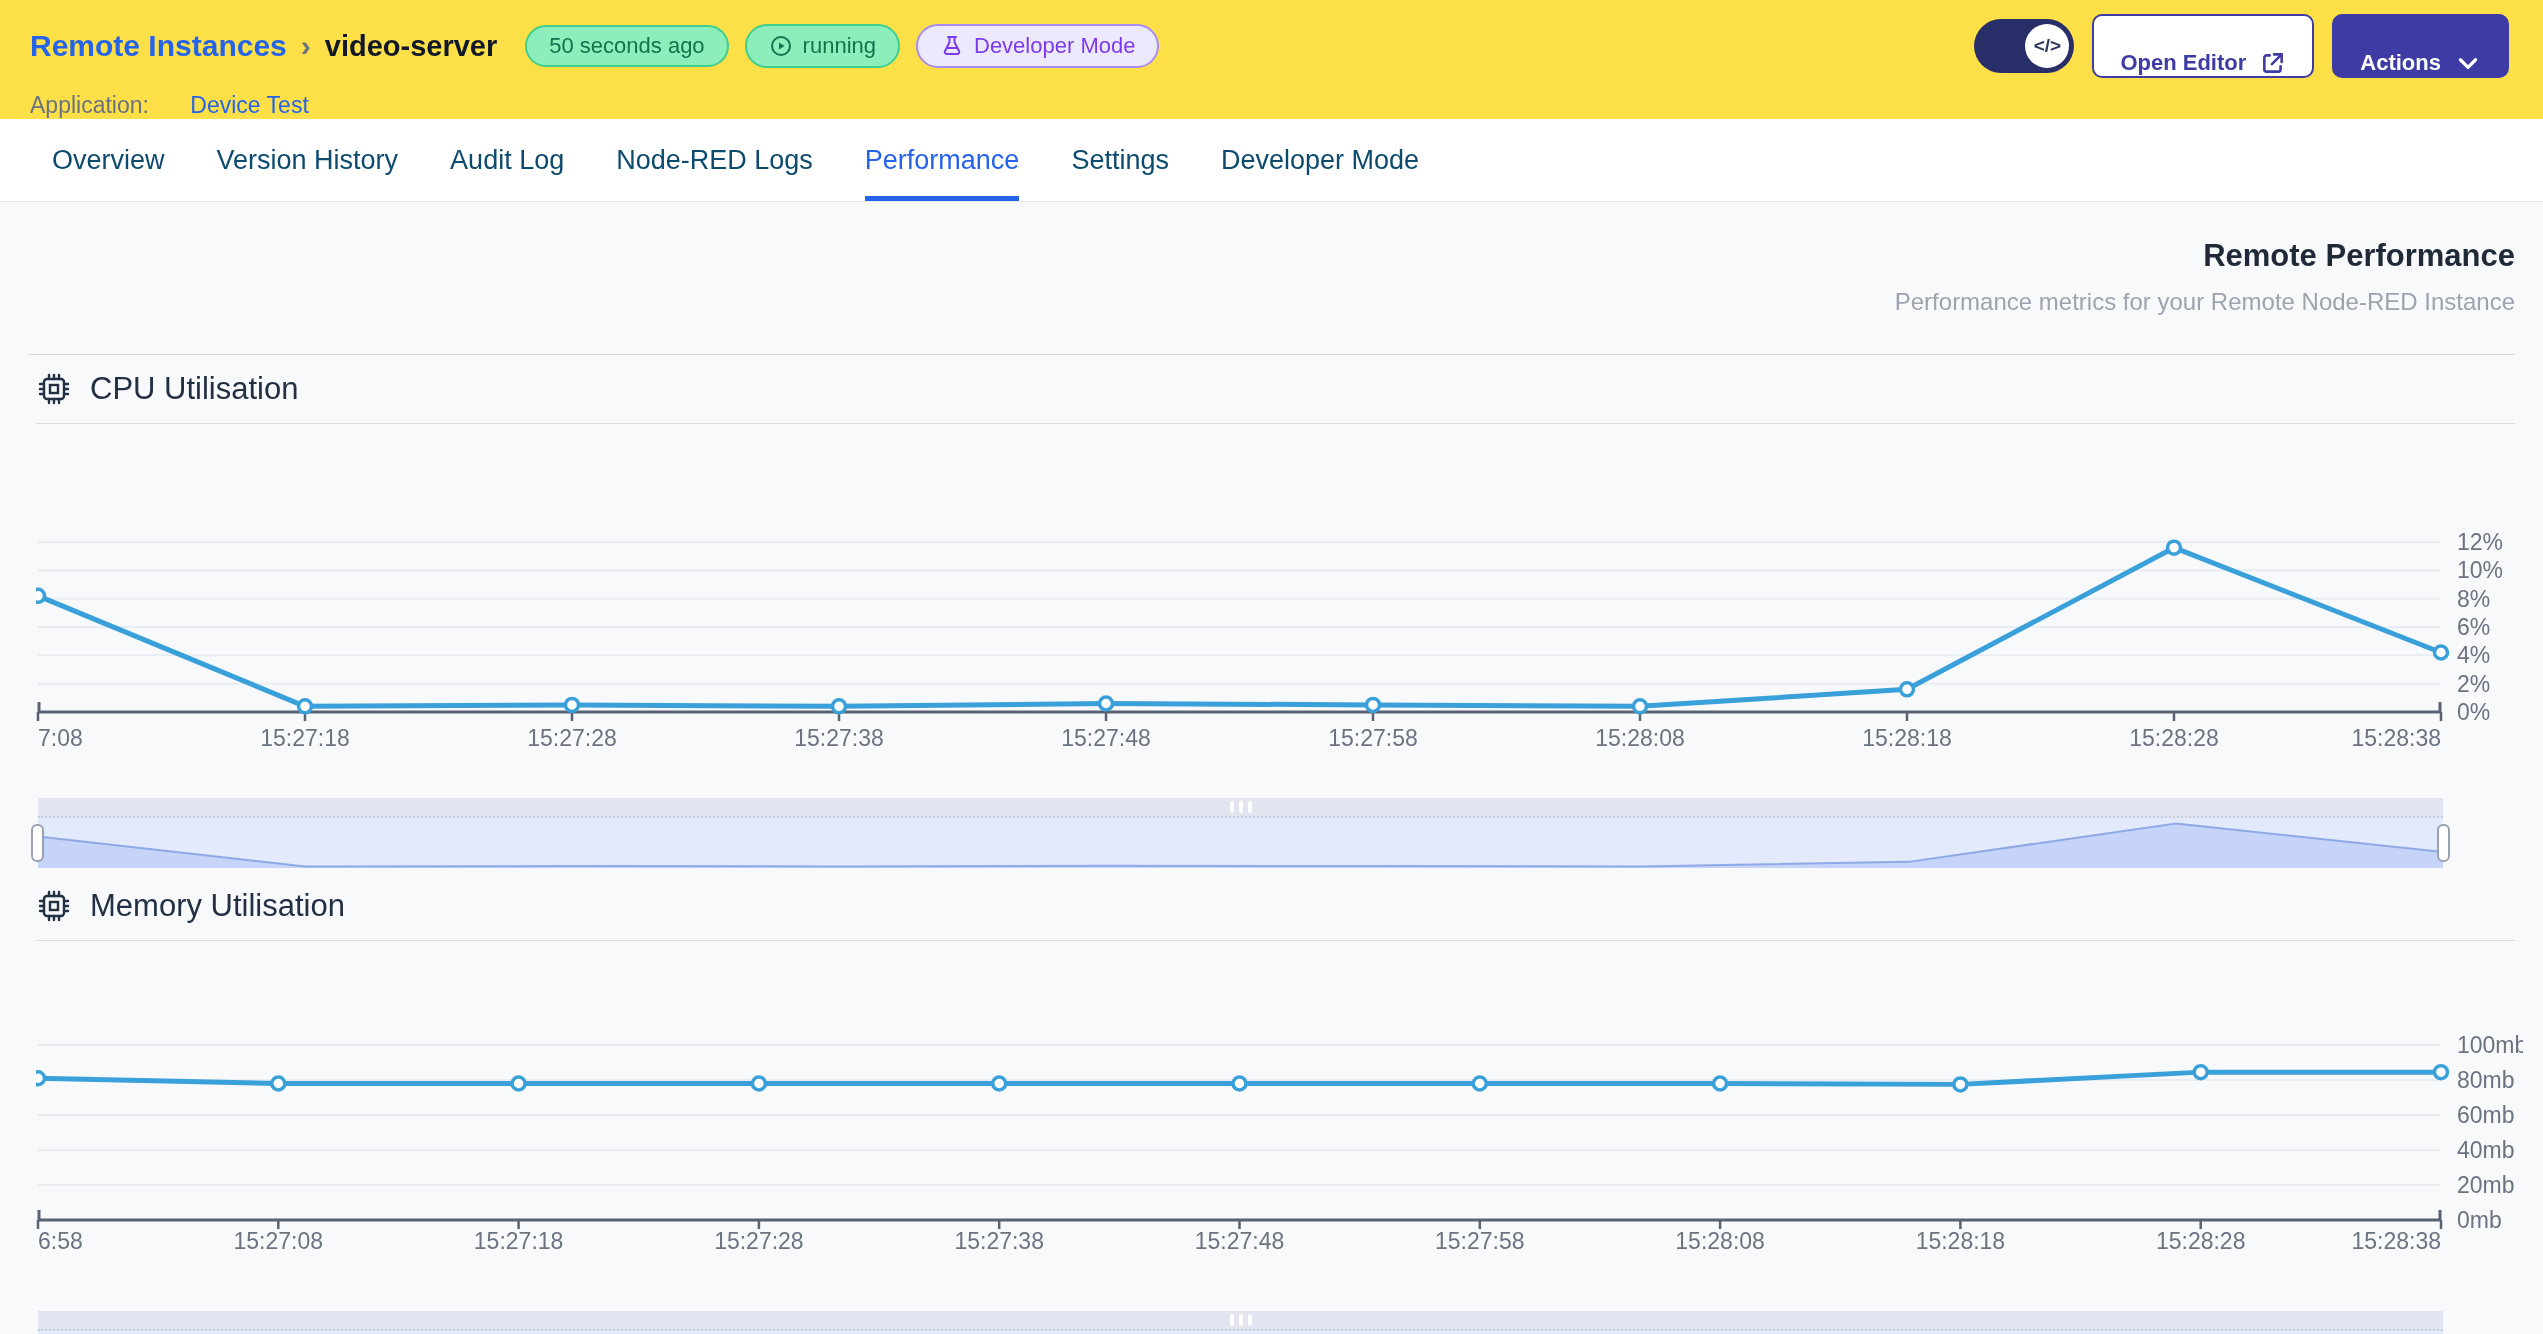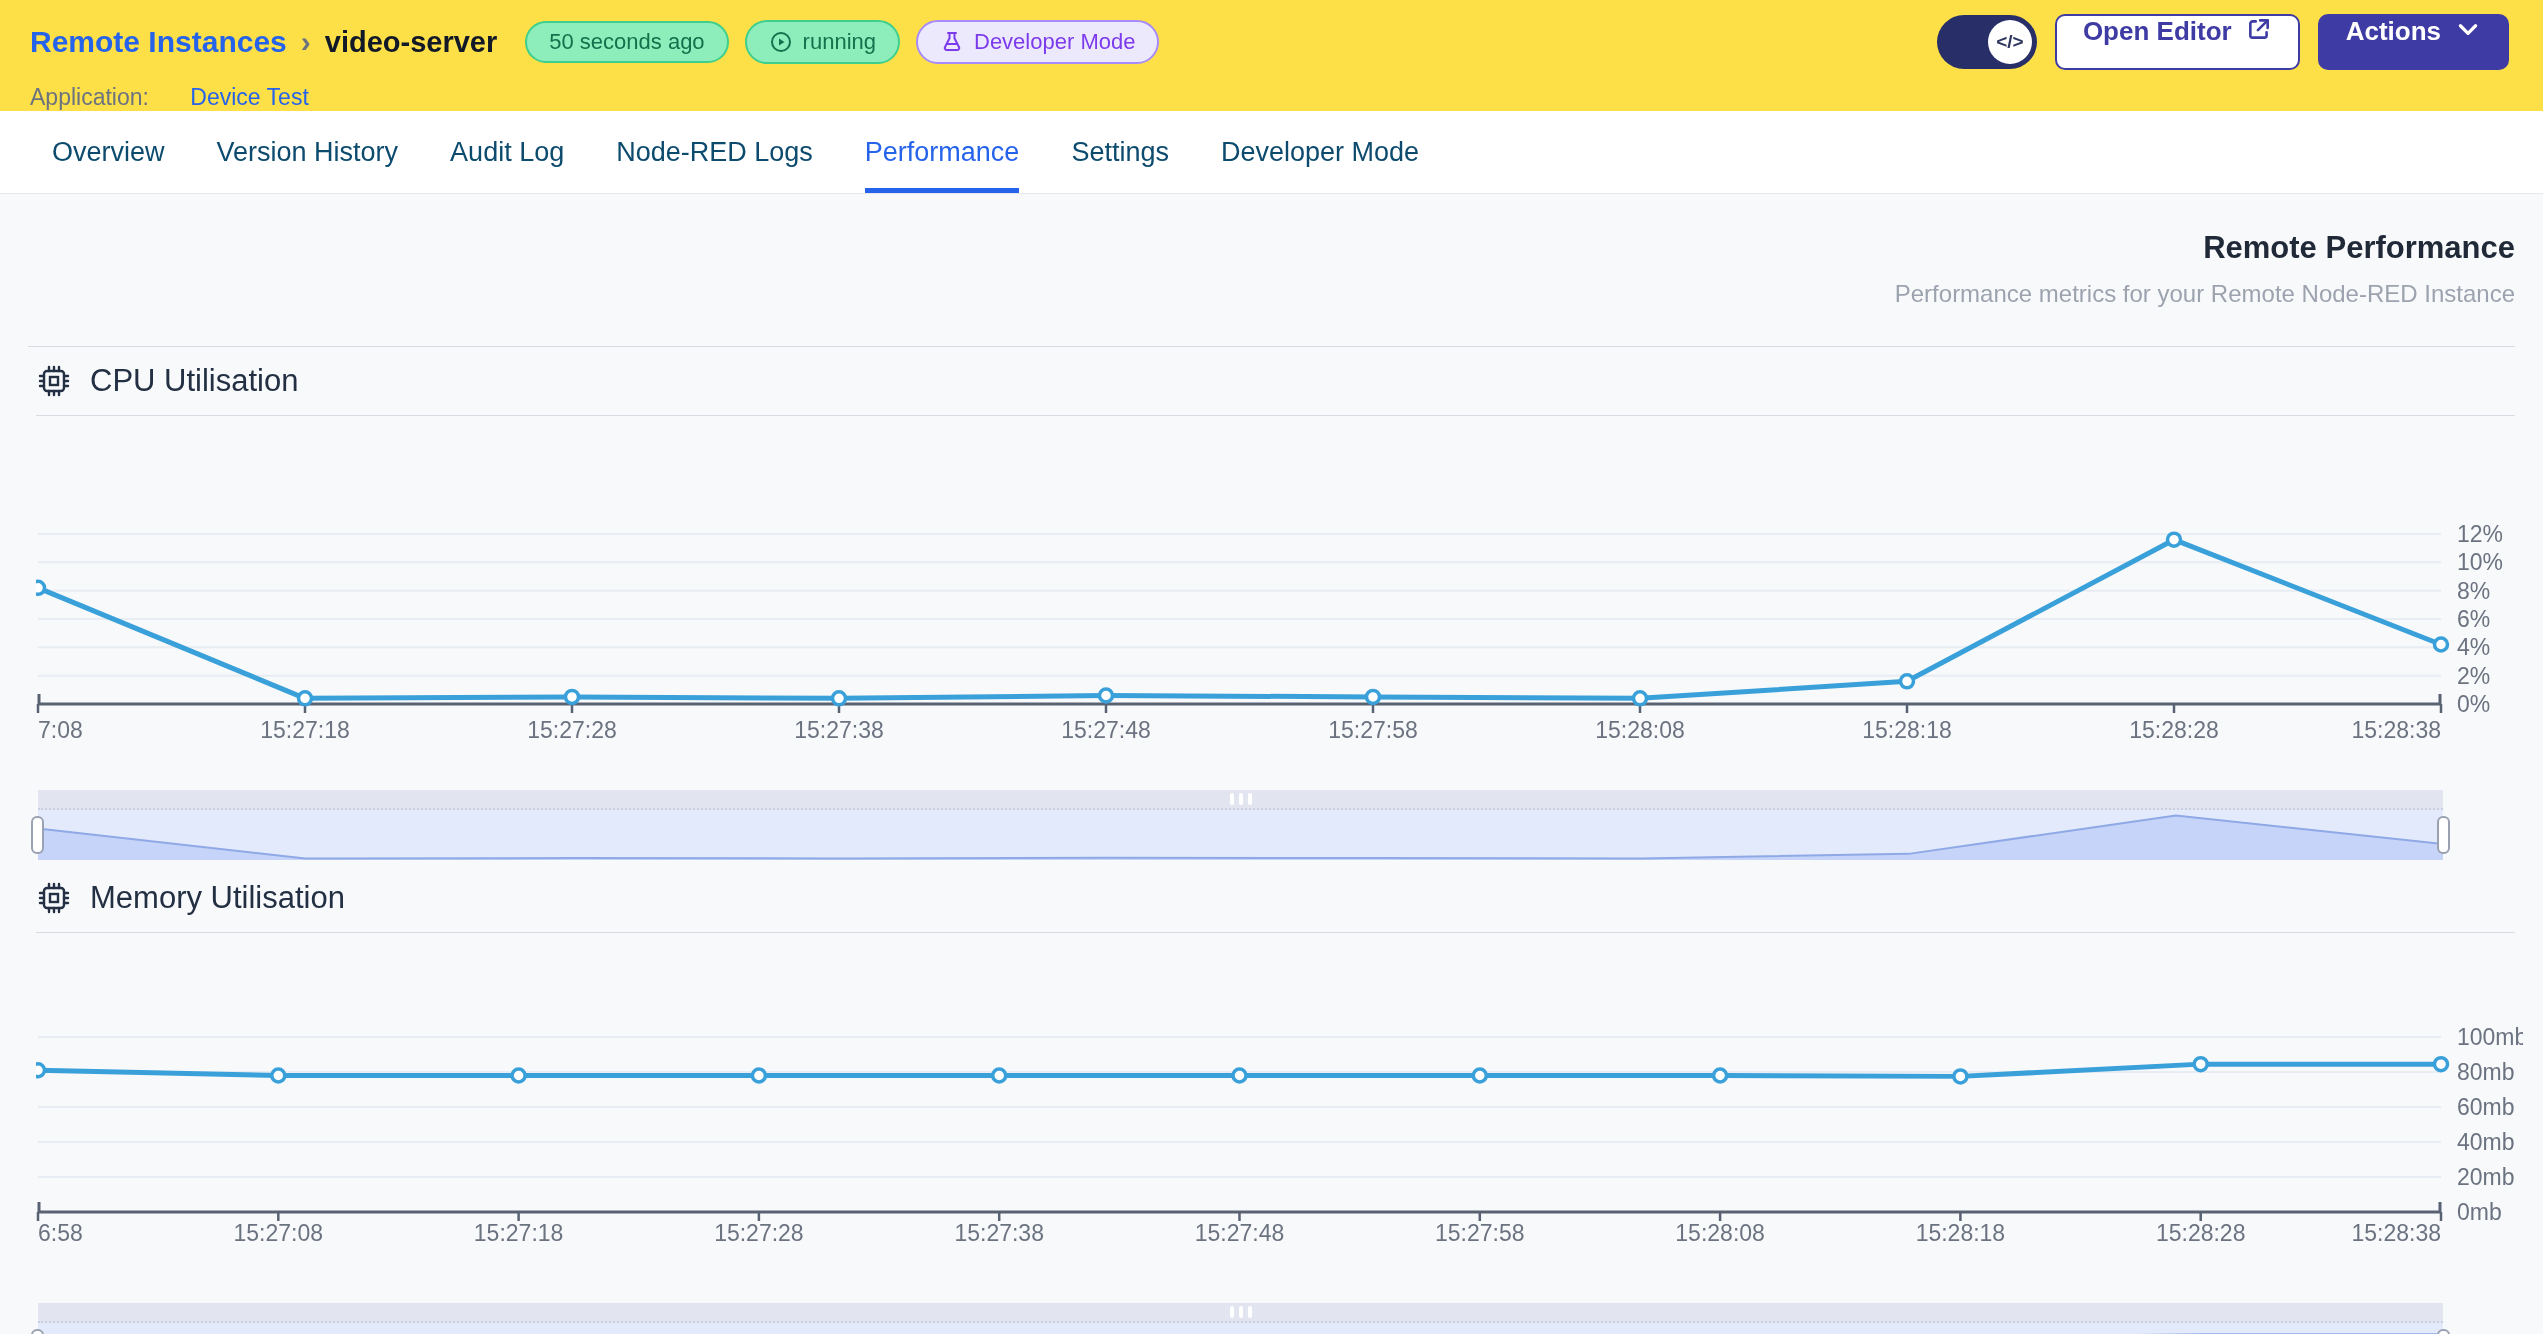--- a/index.html
+++ b/index.html
@@ -18,22 +18,22 @@
   .badge.green { background:#8deebc; border:2px solid #3ecf8e; color:#15714b; }
   .badge.purple { background:#ede9fd; border:2px solid #a78bfa; color:#7c3aed; }
   .badge svg { display:block; }
   .spacer { flex:1; }
   .controls { display:flex; align-items:center; gap:18px; margin-right:4px; }
   .toggle { width:100px; height:54px; background:#272e68; border-radius:28px;
     position:relative; cursor:pointer; }
   .toggle-knob { position:absolute; right:5px; top:5px; width:44px; height:44px;
     background:#fff; border-radius:50%; display:flex; align-items:center;
     justify-content:center; color:#30375f; font-size:19px; font-weight:bold; }
-  .btn { height:56px; border-radius:10px; font-size:26px; font-weight:bold;
-    display:inline-flex; align-items:flex-start; gap:14px; padding:0 26px; cursor:pointer; }
+  .btn { height:64px; border-radius:10px; font-size:22px; font-weight:bold;
+    display:inline-flex; align-items:flex-end; gap:14px; padding:0 26px; cursor:pointer; }
   .btn.outline { background:#fff; border:2px solid #3e3ca4; color:#3e3ca4; }
   .btn.solid { background:#3e3ca4; border:2px solid #3e3ca4; color:#fff; }
   .app-row { margin-top:14px; font-size:23px; color:#6b7280; }
   .app-row a { color:#2563eb; text-decoration:none; cursor:pointer;margin-left:35px; }
 
   
   .tabs { display:flex; gap:52px; padding:26px 0 0 52px; border-bottom:1px solid #e5e7eb;
     background:#fff; }
   .tab { font-size:27px; color:#0c4a6e; padding-bottom:20px; border-bottom:5px solid transparent;
     cursor:pointer; }

